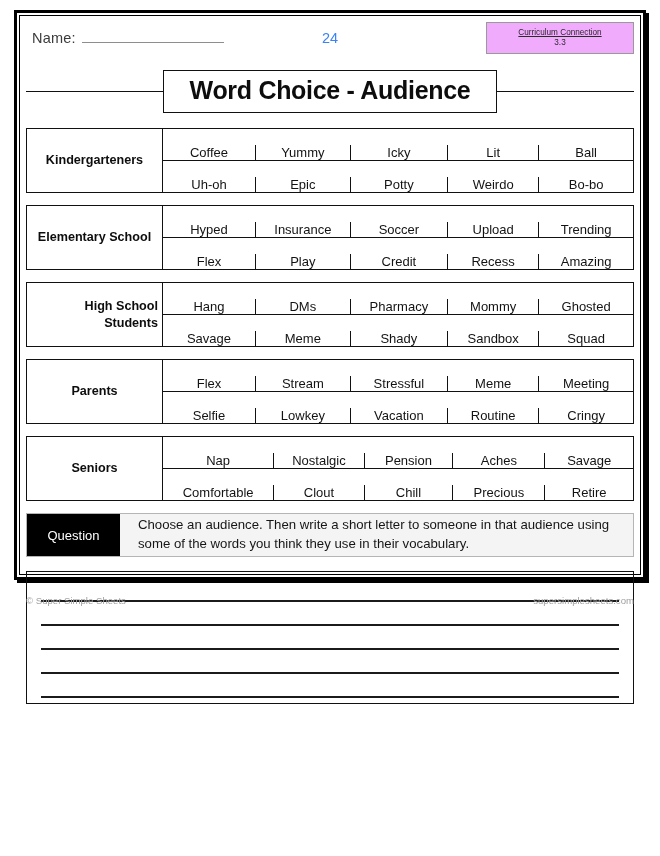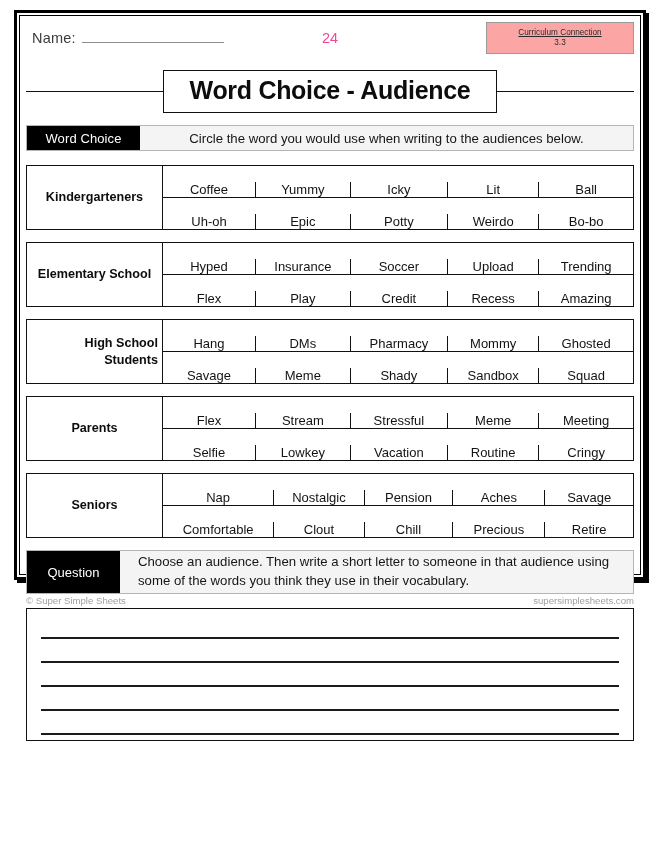--- a/index.html
+++ b/index.html
@@ -72,29 +72,29 @@
     margin-left: 6px;
     height: 13px;
   }
   .page-num {
     position: absolute;
     left: 0;
     right: 0;
     top: 8px;
     text-align: center;
     font-size: 14.5px;
-    color: #ec4899;
+    color: #3b82f6;
   }
   .curriculum-badge {
     position: absolute;
     right: 0px;
     top: 0px;
     width: 148px;
     height: 32px;
-    background: #fca5a5;
+    background: #f0abfc;
     border: 1px solid #9a9a9a;
     display: flex;
     flex-direction: column;
     align-items: center;
     justify-content: center;
     line-height: 1.25;
   }
   .curriculum-title {
     font-size: 8.2px;
     color: #2a2a2a;
@@ -309,24 +309,20 @@
       </div>
     </div>
 
     <div class="title-wrap">
       <div class="title-rule"></div>
       <div class="title-box">
         <span class="title-text">Word Choice - Audience</span>
       </div>
     </div>
 
-    <div class="banner">
-      <div class="banner-tag">Word Choice</div>
-      <div class="banner-text">Circle the word you would use when writing to the audiences below.</div>
-    </div>
 
     <div class="tables">
 
       <div class="audience-block">
         <div class="audience-label">Kindergarteners</div>
         <div class="audience-grid">
           <div class="word-row cols-a">
             <div class="word-cell">Coffee</div>
             <div class="word-cell">Yummy</div>
             <div class="word-cell">Icky</div>

